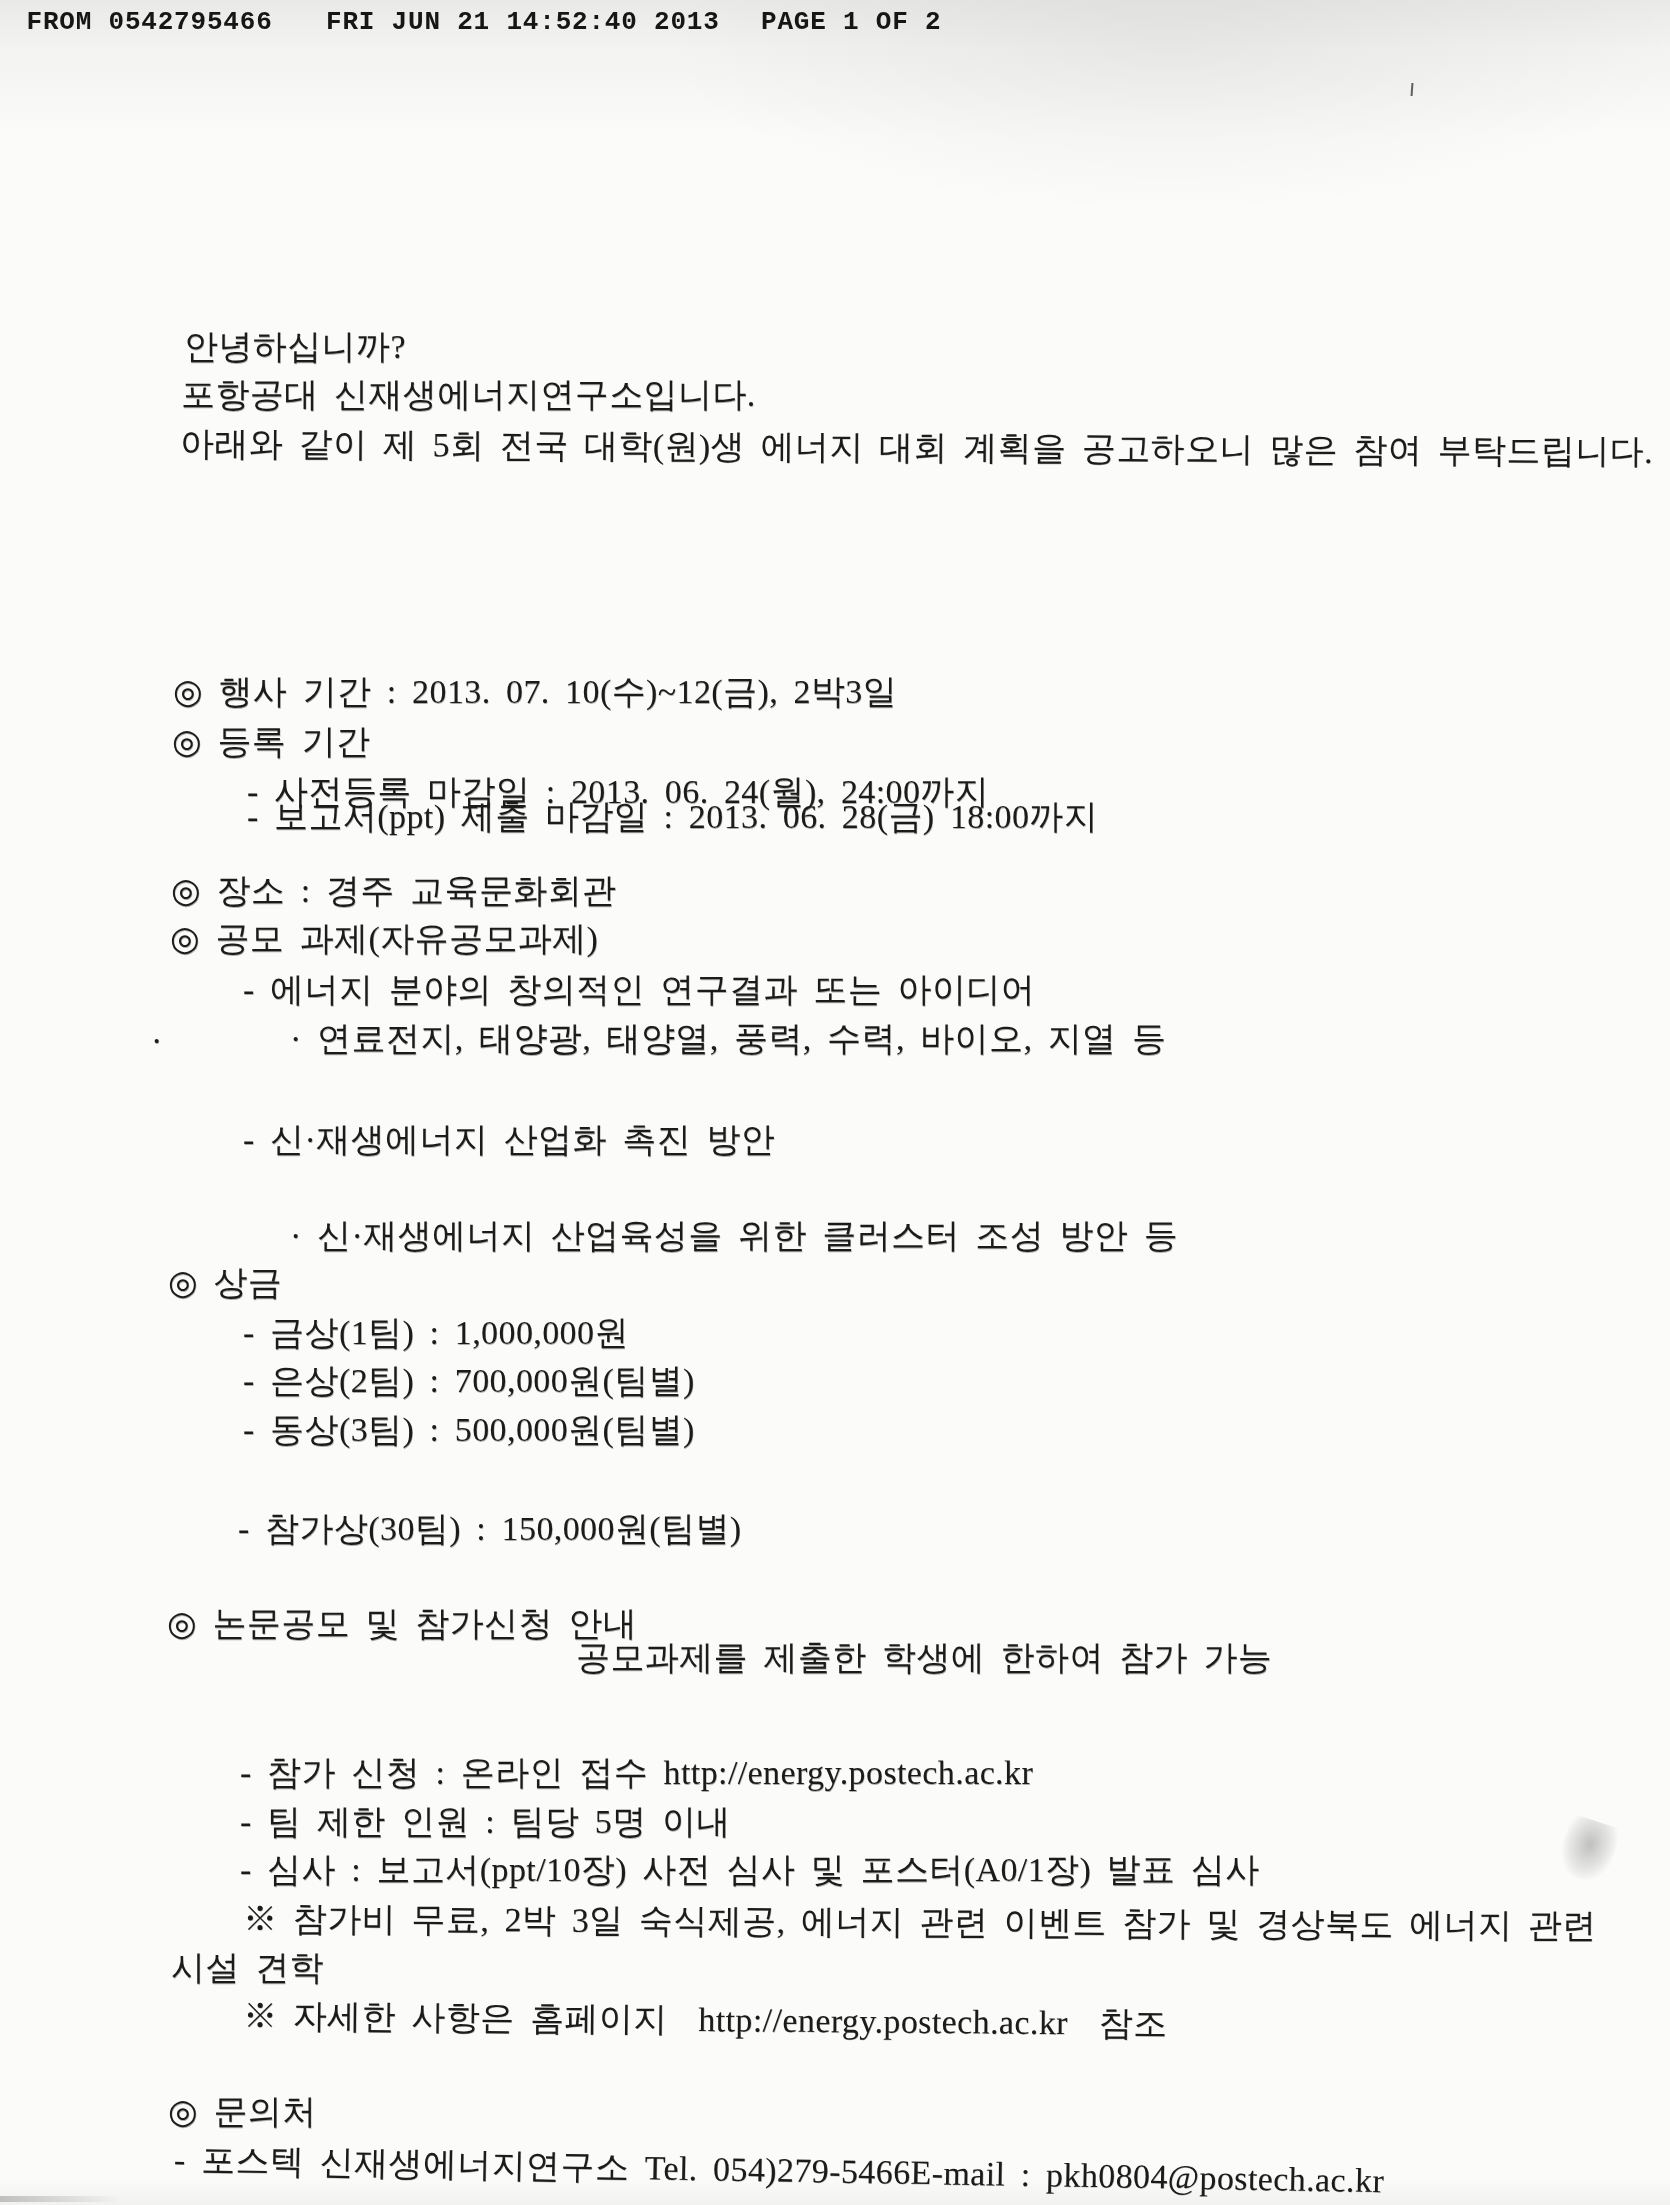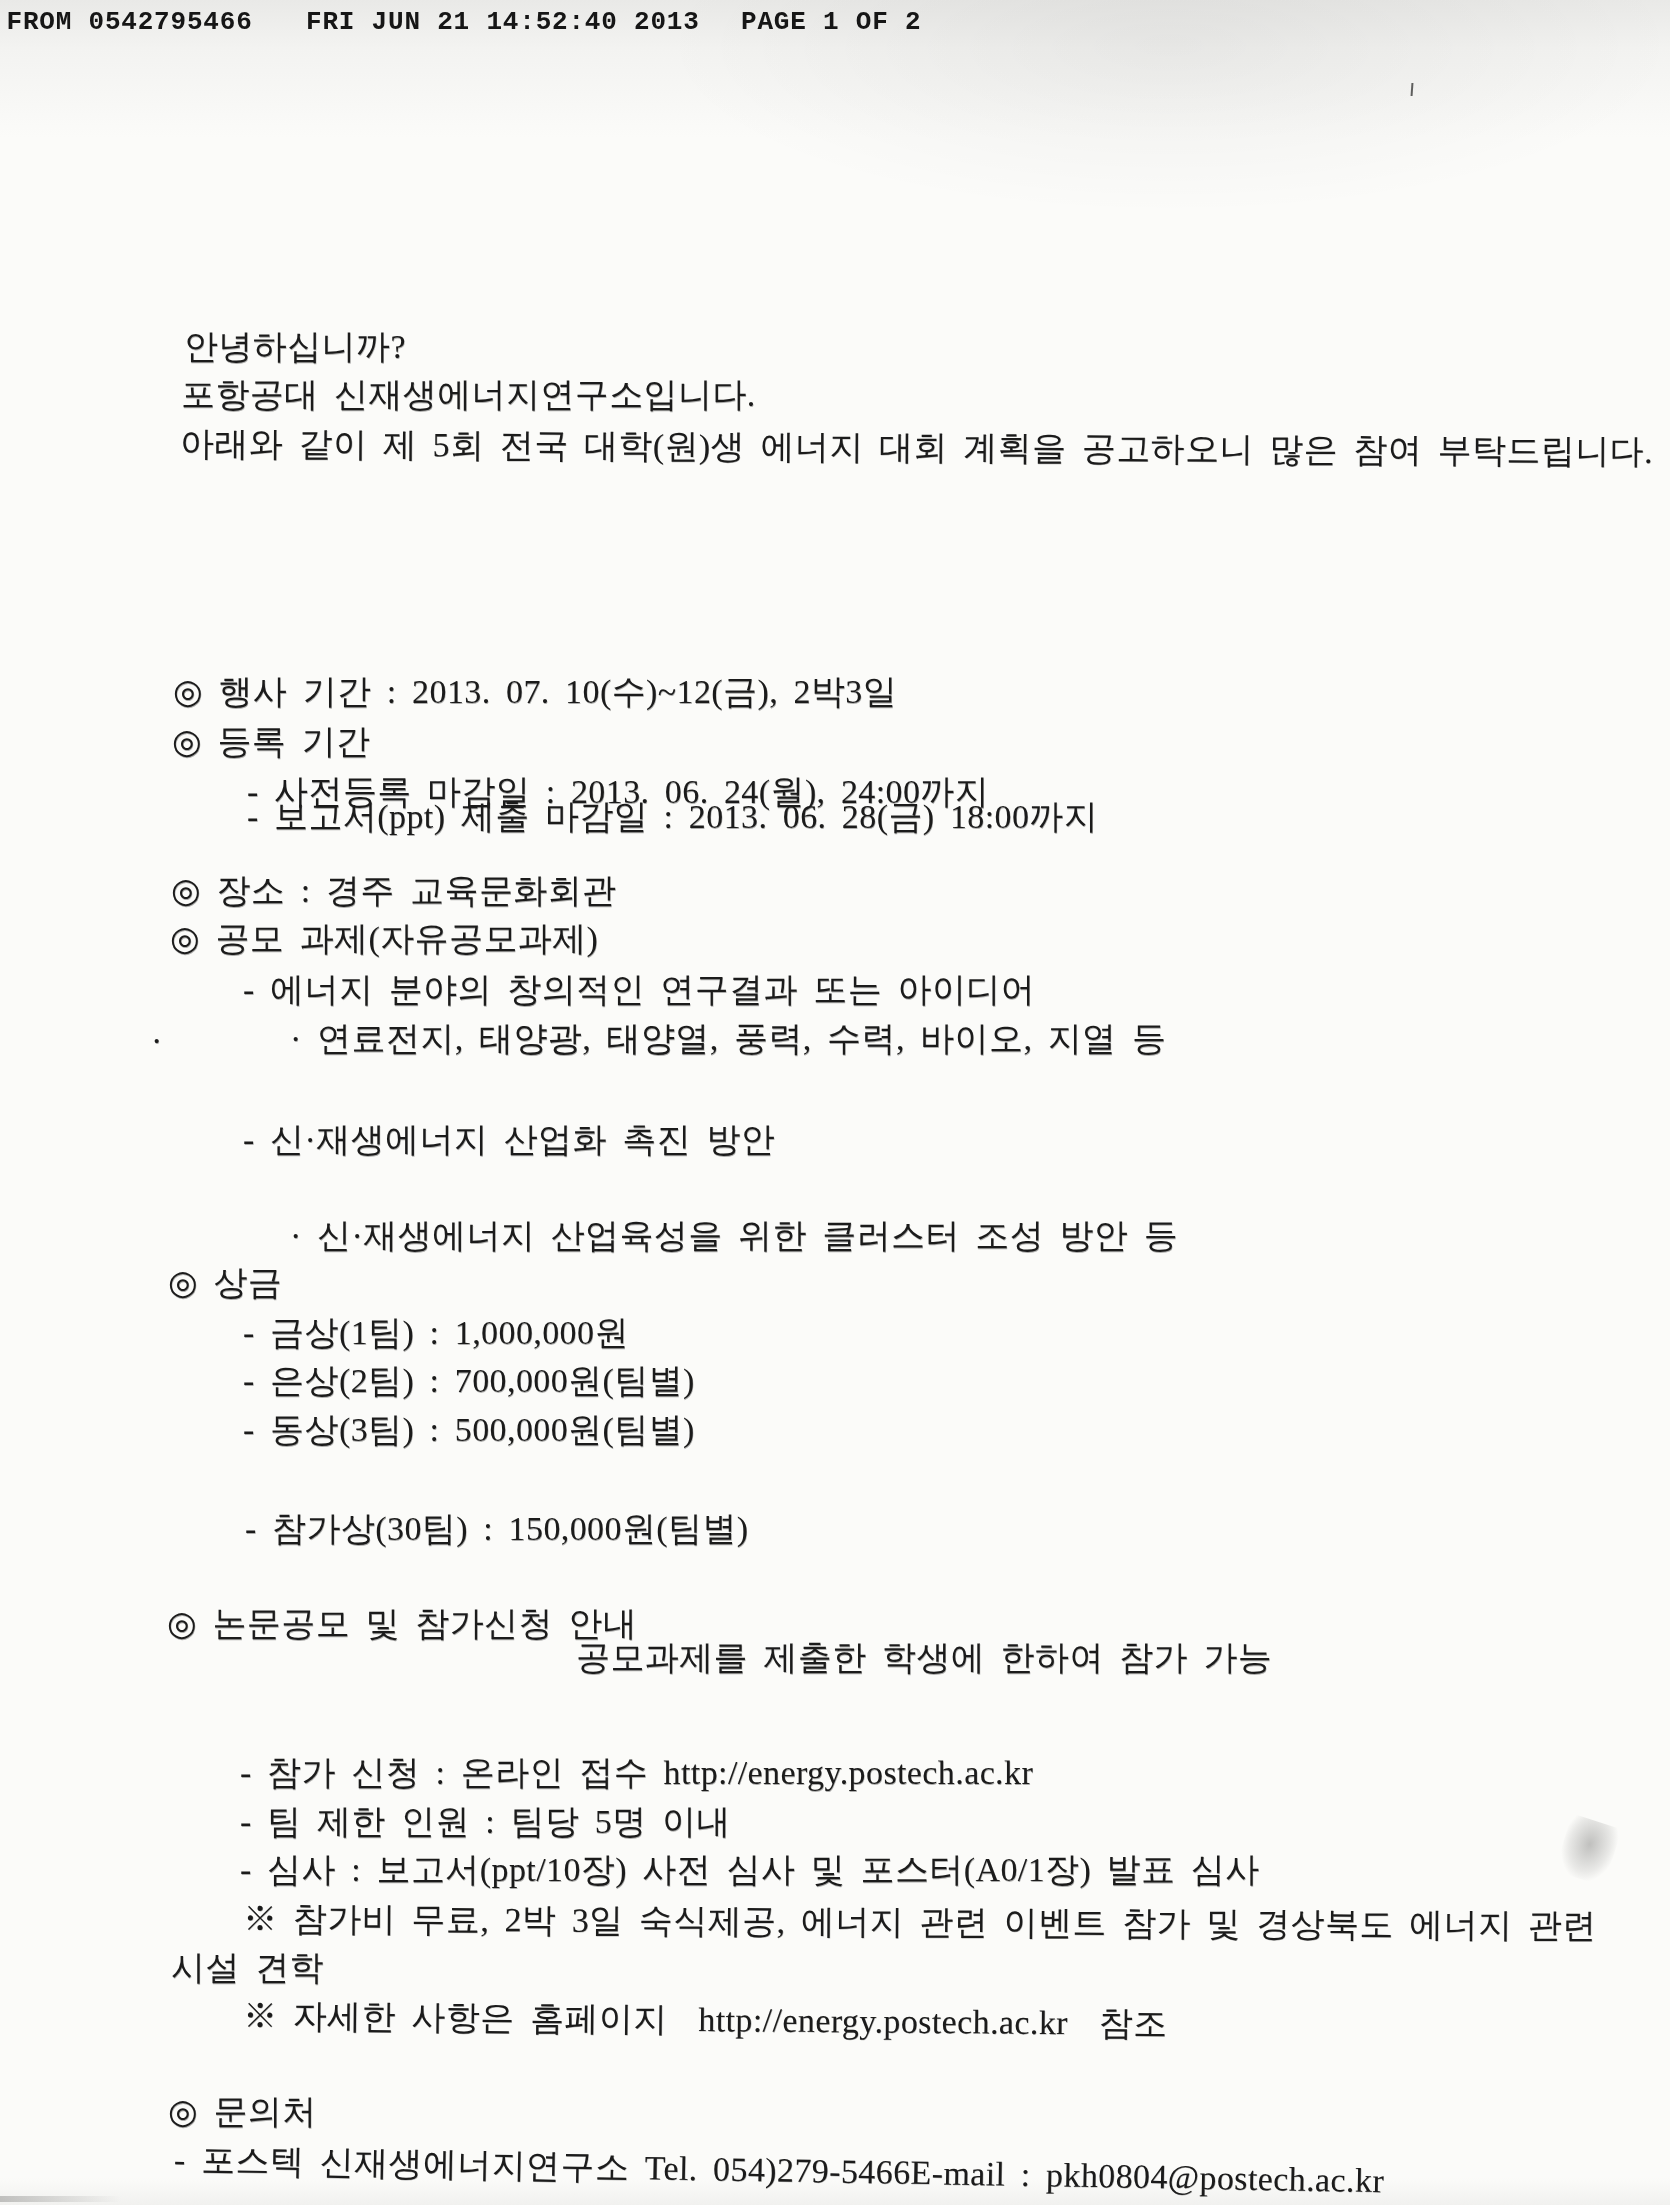--- a/index.html
+++ b/index.html
@@ -15,21 +15,21 @@
     background:
       radial-gradient(ellipse 729px 243px at 70% 2%, rgba(0,0,0,0.05), rgba(0,0,0,0) 70%),
       linear-gradient(180deg, #e9e9e7 0px, #f3f3f1 49px, #fbfbf9 138px, #fbfbf9 2178px, #f1f1ef 2205px);
   }
   .fax-header {
     position: absolute; top: 6.5px; left: 0; width: 100%; height: 36px;
     font-family: "Liberation Mono", "DejaVu Sans Mono", monospace;
     font-weight: bold; font-size: 26px; color: #161616;
     letter-spacing: 0.8px; white-space: pre;
   }
-  .fax-header span { position: absolute; top: 0; }
+  .fax-header span { position: absolute; top: 0; margin-left: 20px; }
   .ln {
     position: absolute;
     white-space: pre;
     font-size: 34px;
     color: #1b1b1b;
     letter-spacing: 0.4px;
     word-spacing: 6.5px;
     line-height: 45px;
     text-shadow: 0.5px 0.5px 0 rgba(27,27,27,0.35);
   }
@@ -78,21 +78,21 @@
   <div class="ln" style="top:967px;left:243px">- 에너지 분야의 창의적인 연구결과 또는 아이디어</div>
   <div class="ln" style="top:1018px;left:151px">·</div>
   <div class="ln" style="top:1016px;left:290px">· 연료전지, 태양광, 태양열, 풍력, 수력, 바이오, 지열 등</div>
   <div class="ln" style="top:1117px;left:243px">- 신·재생에너지 산업화 촉진 방안</div>
   <div class="ln" style="top:1213px;left:290px">· 신·재생에너지 산업육성을 위한 클러스터 조성 방안 등</div>
 
   <div class="ln" style="top:1260px;left:168px">◎ 상금</div>
   <div class="ln" style="top:1310px;left:243px">- 금상(1팀) : 1,000,000원</div>
   <div class="ln" style="top:1358px;left:243px">- 은상(2팀) : 700,000원(팀별)</div>
   <div class="ln" style="top:1407px;left:243px">- 동상(3팀) : 500,000원(팀별)</div>
-  <div class="ln" style="top:1506px;left:245px">- 참가상(30팀) : 150,000원(팀별)</div>
+  <div class="ln" style="top:1506px;left:238px">- 참가상(30팀) : 150,000원(팀별)</div>
 
   <div class="ln" style="top:1601px;left:167px">◎ 논문공모 및 참가신청 안내</div>
   <div class="ln" style="top:1635px;left:576px">공모과제를 제출한 학생에 한하여 참가 가능</div>
   <div class="ln" style="top:1750px;left:240px">- 참가 신청 : 온라인 접수 http://energy.postech.ac.kr</div>
   <div class="ln" style="top:1799px;left:240px">- 팀 제한 인원 : 팀당 5명 이내</div>
   <div class="ln" style="top:1847px;left:240px">- 심사 : 보고서(ppt/10장) 사전 심사 및 포스터(A0/1장) 발표 심사</div>
   <div class="ln tilt-03" style="top:1896px;left:243px">※ 참가비 무료, 2박 3일 숙식제공, 에너지 관련 이벤트 참가 및 경상북도 에너지 관련</div>
   <div class="ln" style="top:1945px;left:171px">시설 견학</div>
   <div class="ln tilt-05" style="top:1993px;left:243px">※ 자세한 사항은 홈페이지  http://energy.postech.ac.kr  참조</div>
 

